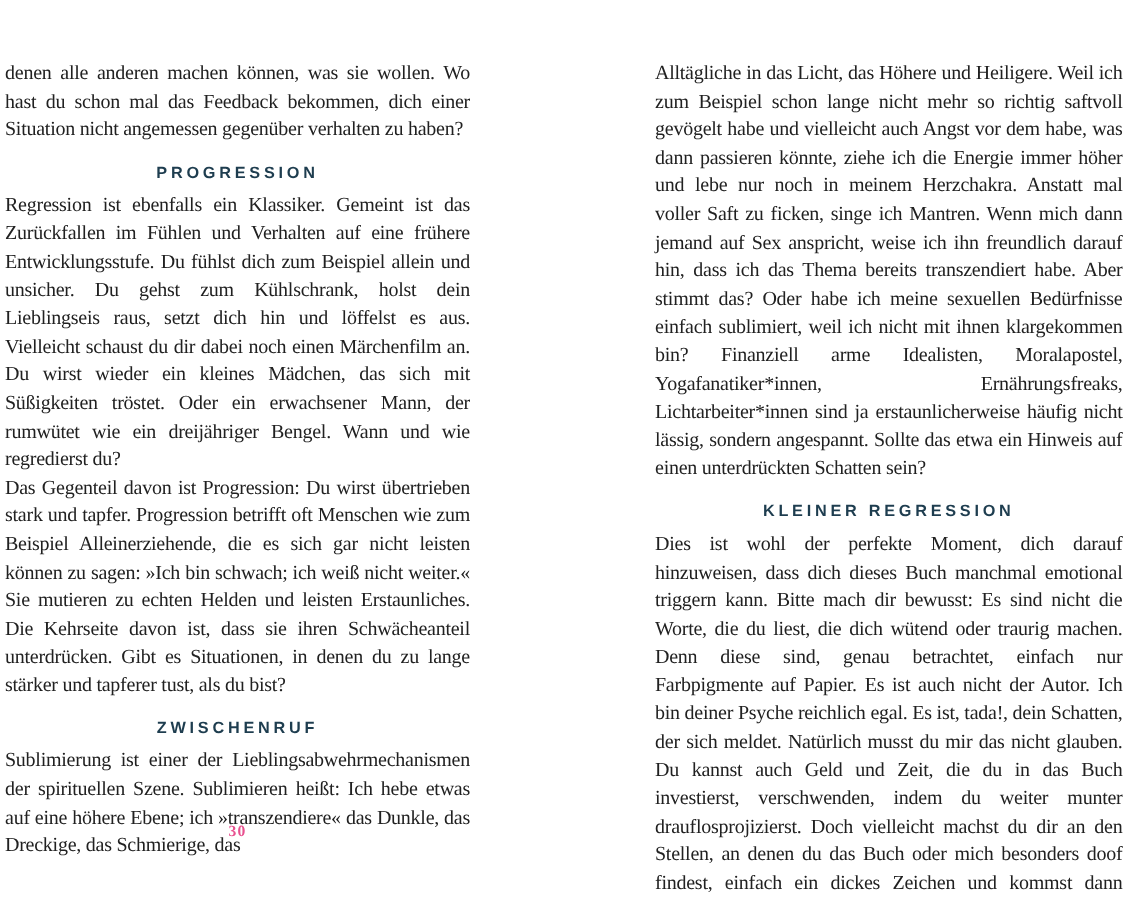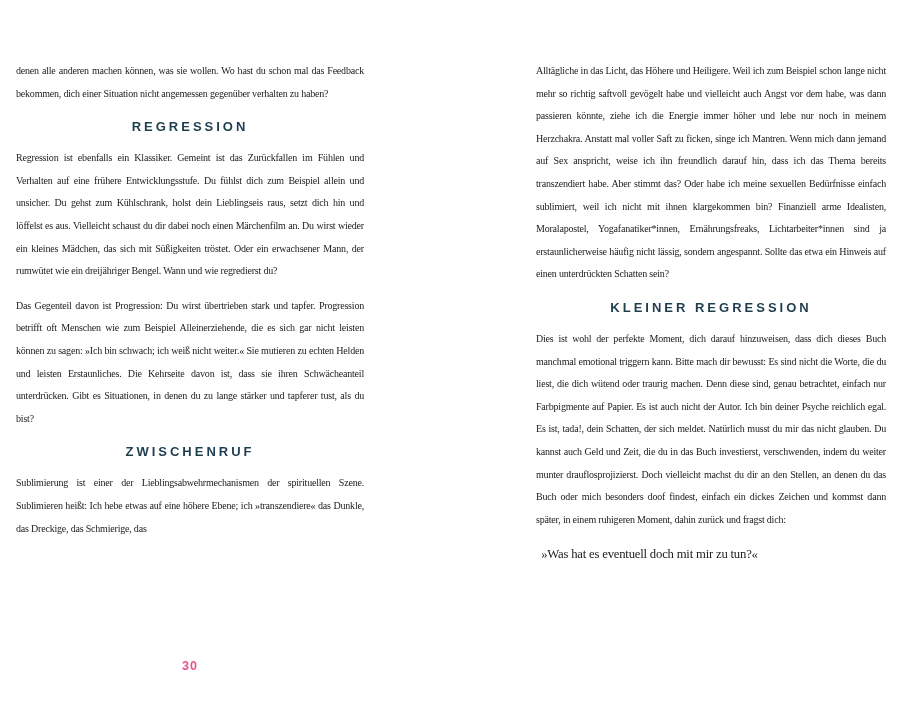--- a/index.html
+++ b/index.html
@@ -24,22 +24,22 @@
   .page--right { left: 524px; width: 374px; }
 
   .page-content {
     position: absolute;
     top: 48px;
     left: 0;
     right: 0;
   }
 
   .block-paragraph {
-    margin: 12px;
-    font-size: 10px;
+    margin: 0;
+    font-size: 16px;
     line-height: 22.6px;
     letter-spacing: -0.2px;
     text-align: justify;
     color: var(--body-color, #212121);
     hyphens: auto;
     font-family: Liberation Serif, serif;
     -webkit-hyphens: auto;
   }
   .block-quote {
     margin: 0;
@@ -59,36 +59,36 @@
     line-height: 16px;
     letter-spacing: 3px;
     color: var(--heading-color, #1e3d4f);
   }
   .page-number {
     position: absolute;
     left: 0;
     right: 0;
     bottom: 47px;
     text-align: center;
-    font-family: Liberation Sans, sans-serif;
+    font-family: Liberation Serif, serif;
     font-weight: 700;
     font-size: 12.5px;
     letter-spacing: 1px;
     color: var(--page-number-color, #e8508f);
   }
 </style>
 </head>
 <body>
 
 <div class="spread">
 
   <div class="page page--left">
     <div class="page-content">
         <p class="block-paragraph">denen alle anderen machen können, was sie wollen. Wo hast du schon mal das Feedback bekommen, dich einer Situation nicht angemessen gegenüber verhalten zu haben?</p>
-        <h2 class="block-heading">REGRESSION</h2>
+        <h2 class="block-heading">PROGRESSION</h2>
         <p class="block-paragraph">Regression ist ebenfalls ein Klassiker. Gemeint ist das Zurückfallen im Fühlen und Verhalten auf eine frühere Entwicklungsstufe. Du fühlst dich zum Beispiel allein und unsicher. Du gehst zum Kühlschrank, holst dein Lieblingseis raus, setzt dich hin und löffelst es aus. Vielleicht schaust du dir dabei noch einen Märchenfilm an. Du wirst wieder ein kleines Mädchen, das sich mit Süßigkeiten tröstet. Oder ein erwachsener Mann, der rumwütet wie ein dreijähriger Bengel. Wann und wie regredierst du?</p>
         <p class="block-paragraph">Das Gegenteil davon ist Progression: Du wirst übertrieben stark und tapfer. Progression betrifft oft Menschen wie zum Beispiel Alleinerziehende, die es sich gar nicht leisten können zu sagen: »Ich bin schwach; ich weiß nicht weiter.« Sie mutieren zu echten Helden und leisten Erstaunliches. Die Kehrseite davon ist, dass sie ihren Schwächeanteil unterdrücken. Gibt es Situationen, in denen du zu lange stärker und tapferer tust, als du bist?</p>
         <h2 class="block-heading">ZWISCHENRUF</h2>
         <p class="block-paragraph">Sublimierung ist einer der Lieblingsabwehrmechanismen der spirituellen Szene. Sublimieren heißt: Ich hebe etwas auf eine höhere Ebene; ich »transzendiere« das Dunkle, das Dreckige, das Schmierige, das</p>
       </div>
     <div class="page-number">30</div>
   </div>
 
   <div class="page page--right">
     <div class="page-content">

